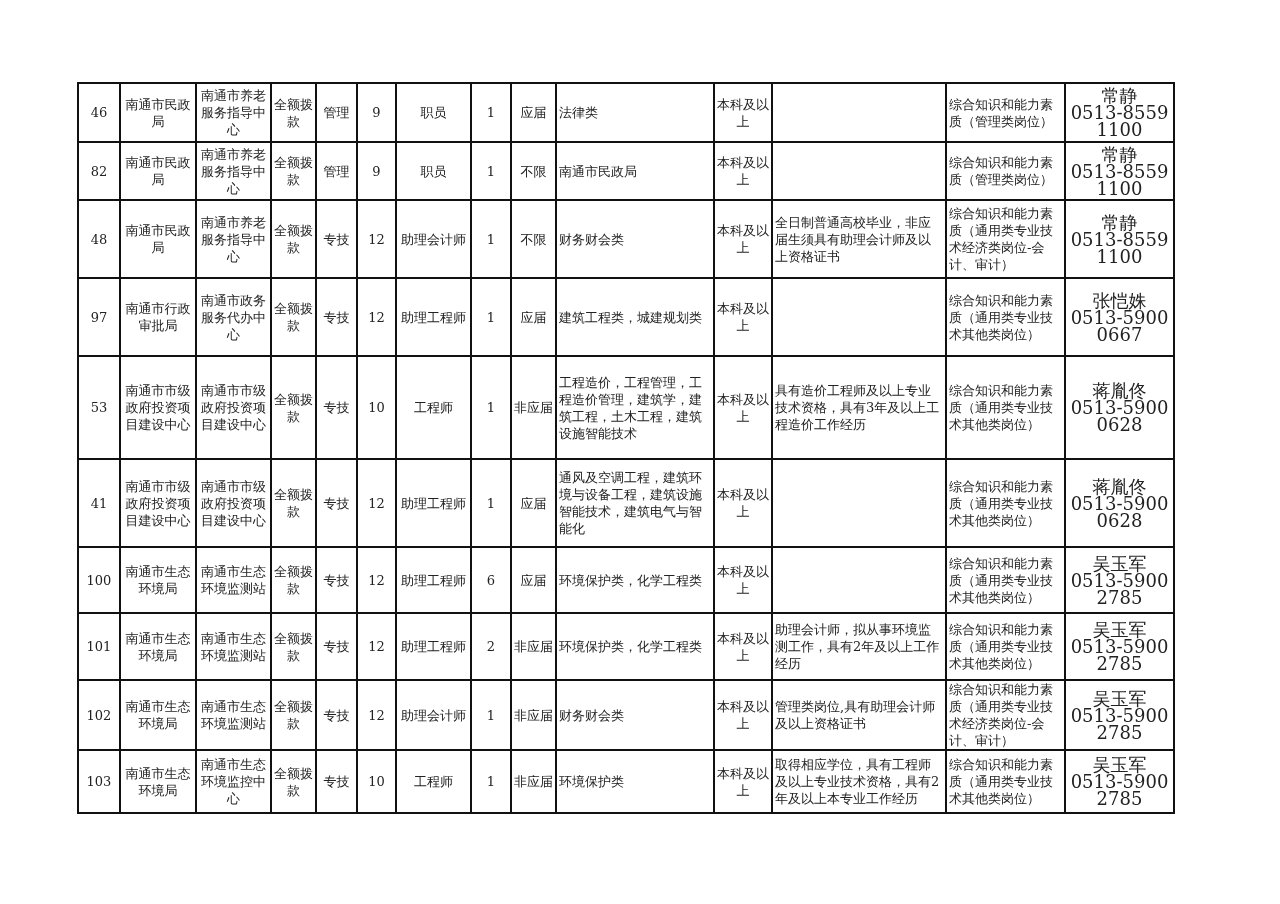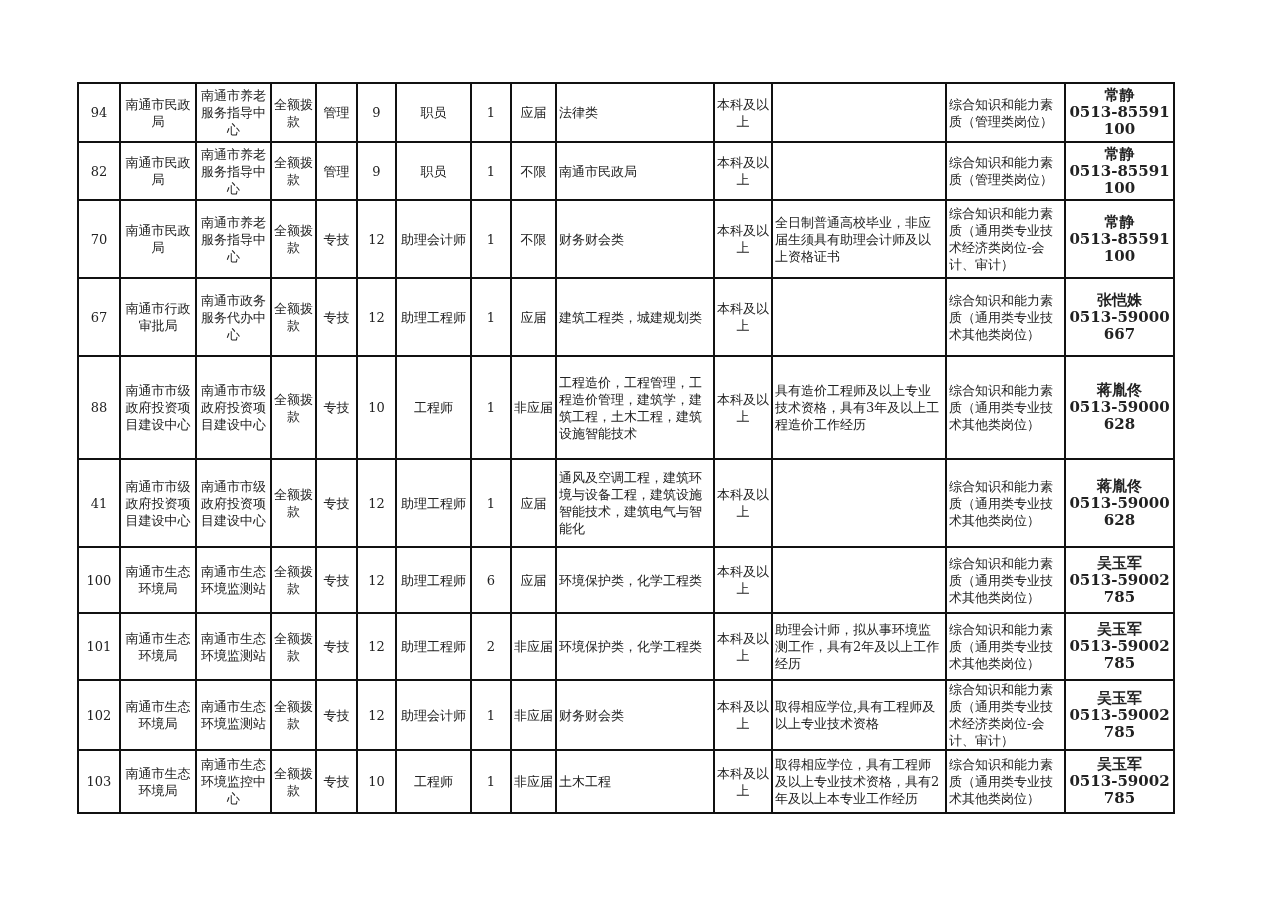--- a/index.html
+++ b/index.html
@@ -3,21 +3,21 @@
 <meta charset="utf-8">
 <style>
   html, body { margin: 0; padding: 0; background: #ffffff; }
   body { width: 1280px; height: 904px; position: relative; overflow: hidden;
          font-family: "DejaVu Serif", "Liberation Serif", serif; color: #222; }
   table.jobs { position: absolute; left: 77px; top: 82px; border-collapse: collapse; table-layout: fixed;
                width: 1096px; }
   table.jobs td { border: 2px solid #111; padding: 0 2px; font-size: 13px; line-height: 17px;
                   text-align: center; vertical-align: middle; overflow: hidden; word-break: break-all; }
   table.jobs td.left { text-align: left; }
-  table.jobs td.contact { font-size: 15px; font-weight: bold; }
+  table.jobs td.contact { font-size: 18px; }
   .phone { display: block; }
 </style>
 </head>
 <body>
 
 <table class="jobs">
   <colgroup>
     <col style="width:42px">
       <col style="width:76px">
       <col style="width:75px">
@@ -28,21 +28,21 @@
       <col style="width:40px">
     <col style="width:45px">
       <col style="width:158px">
       <col style="width:58px">
       <col style="width:174px">
     <col style="width:119px">
       <col style="width:109px">
   </colgroup>
   <tbody id="tbody">
   <tr style="height: 59px;">
-    <td>94</td>
+    <td>46</td>
     <td>南通市民政局</td>
     <td>南通市养老服务指导中心</td>
     <td>全额拨款</td>
     <td>管理</td>
     <td>9</td>
     <td>职员</td>
     <td>1</td>
     <td>应届</td>
     <td class="left">法律类</td>
     <td>本科及以上</td>
@@ -68,61 +68,61 @@
     <td>本科及以上</td>
     <td class="left"></td>
     <td class="left">综合知识和能力素质（管理类岗位）</td>
     <td class="contact">
       <span>常静</span>
       <span class="phone">0513-85591100</span>
     </td>
   </tr>
 
   <tr style="height: 78px;">
-    <td>70</td>
+    <td>48</td>
     <td>南通市民政局</td>
     <td>南通市养老服务指导中心</td>
     <td>全额拨款</td>
     <td>专技</td>
     <td>12</td>
     <td>助理会计师</td>
     <td>1</td>
     <td>不限</td>
     <td class="left">财务财会类</td>
     <td>本科及以上</td>
     <td class="left">全日制普通高校毕业，非应届生须具有助理会计师及以上资格证书</td>
     <td class="left">综合知识和能力素质（通用类专业技术经济类岗位-会计、审计）</td>
     <td class="contact">
       <span>常静</span>
       <span class="phone">0513-85591100</span>
     </td>
   </tr>
 
   <tr style="height: 78px;">
-    <td>67</td>
+    <td>97</td>
     <td>南通市行政审批局</td>
     <td>南通市政务服务代办中心</td>
     <td>全额拨款</td>
     <td>专技</td>
     <td>12</td>
     <td>助理工程师</td>
     <td>1</td>
     <td>应届</td>
     <td class="left">建筑工程类，城建规划类</td>
     <td>本科及以上</td>
     <td class="left"></td>
     <td class="left">综合知识和能力素质（通用类专业技术其他类岗位）</td>
     <td class="contact">
       <span>张恺姝</span>
       <span class="phone">0513-59000667</span>
     </td>
   </tr>
 
   <tr style="height: 103px;">
-    <td>88</td>
+    <td>53</td>
     <td>南通市市级政府投资项目建设中心</td>
     <td>南通市市级政府投资项目建设中心</td>
     <td>全额拨款</td>
     <td>专技</td>
     <td>10</td>
     <td>工程师</td>
     <td>1</td>
     <td>非应届</td>
     <td class="left">工程造价，工程管理，工程造价管理，建筑学，建筑工程，土木工程，建筑设施智能技术</td>
     <td>本科及以上</td>
@@ -199,39 +199,39 @@
     <td>南通市生态环境局</td>
     <td>南通市生态环境监测站</td>
     <td>全额拨款</td>
     <td>专技</td>
     <td>12</td>
     <td>助理会计师</td>
     <td>1</td>
     <td>非应届</td>
     <td class="left">财务财会类</td>
     <td>本科及以上</td>
-    <td class="left">取得相应学位,具有工程师及以上专业技术资格</td>
+    <td class="left">管理类岗位,具有助理会计师及以上资格证书</td>
     <td class="left">综合知识和能力素质（通用类专业技术经济类岗位-会计、审计）</td>
     <td class="contact">
       <span>吴玉军</span>
       <span class="phone">0513-59002785</span>
     </td>
   </tr>
 
   <tr style="height: 63px;">
     <td>103</td>
     <td>南通市生态环境局</td>
     <td>南通市生态环境监控中心</td>
     <td>全额拨款</td>
     <td>专技</td>
     <td>10</td>
     <td>工程师</td>
     <td>1</td>
     <td>非应届</td>
-    <td class="left">土木工程</td>
+    <td class="left">环境保护类</td>
     <td>本科及以上</td>
     <td class="left">取得相应学位，具有工程师及以上专业技术资格，具有2年及以上本专业工作经历</td>
     <td class="left">综合知识和能力素质（通用类专业技术其他类岗位）</td>
     <td class="contact">
       <span>吴玉军</span>
       <span class="phone">0513-59002785</span>
     </td>
   </tr>
 </tbody>
 </table>

